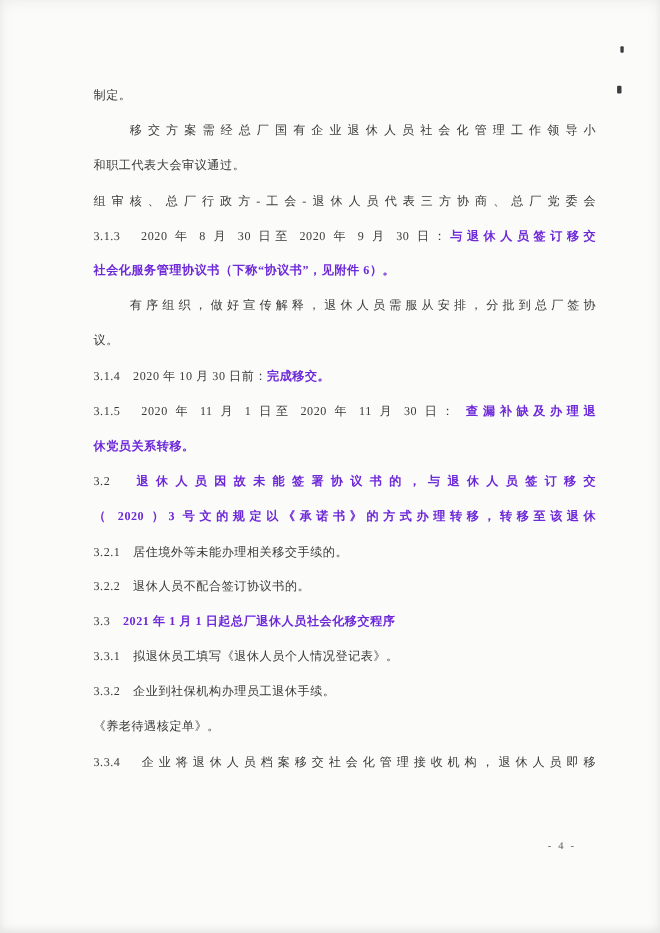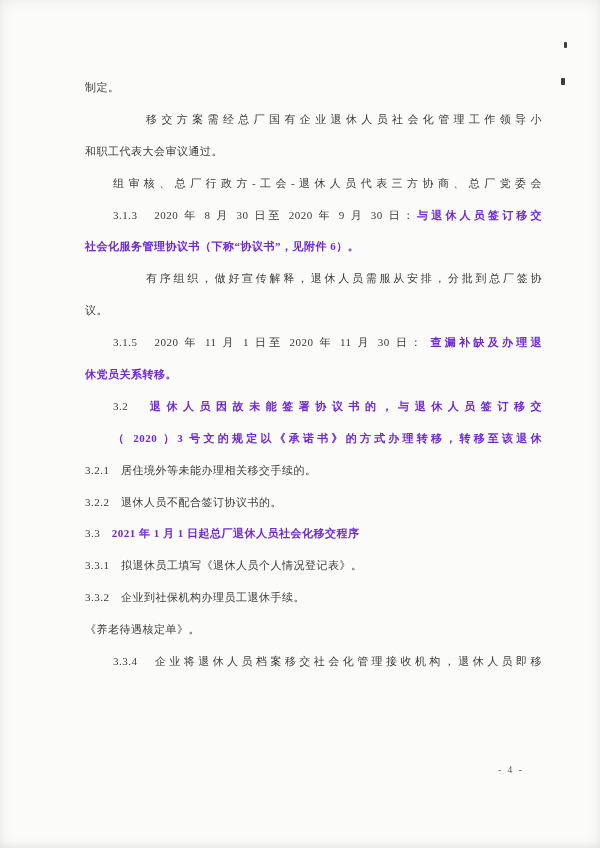--- a/index.html
+++ b/index.html
@@ -34,21 +34,20 @@
     line-height: 31.9px;
     font-size: 11px;
     letter-spacing: 0.5px;
     color: #3a3a3a;
     white-space: normal;
     overflow: visible;
   }
   .line.fill {
     text-align: justify;
     text-align-last: justify;
-    margin-left: 28px;
   }
   .line.indent {
     text-indent: 33px;
   }
   .run.b {
     font-weight: 700;
     color: #6d28d9;
   }
   .page-number {
     position: absolute;
@@ -71,20 +70,21 @@
 <div class="page">
   <div class="content" id="doc-body">
       <div class="line"><span class="run">制定。</span></div>
       <div class="line fill indent"><span class="run">移交方案需经总厂国有企业退休人员社会化管理工作领导小</span></div>
       <div class="line"><span class="run">和职工代表大会审议通过。</span></div>
       <div class="line fill"><span class="run">组审核、总厂行政方-工会-退休人员代表三方协商、总厂党委会</span></div>
       <div class="line fill"><span class="run">3.1.3　2020 年 8 月 30 日至 2020 年 9 月 30 日：</span><span class="run b">与退休人员签订移交</span></div>
       <div class="line"><span class="run b">社会化服务管理协议书（下称“协议书”，见附件 6）。</span></div>
       <div class="line fill indent"><span class="run">有序组织，做好宣传解释，退休人员需服从安排，分批到总厂签协</span></div>
       <div class="line"><span class="run">议。</span></div>
+      <div class="line"><span class="run">3.1.4　2020 年 10 月 30 日前：</span><span class="run b">完成移交。</span></div>
       <div class="line fill"><span class="run">3.1.5　2020 年 11 月 1 日至 2020 年 11 月 30 日：</span><span class="run b"> 查漏补缺及办理退</span></div>
       <div class="line"><span class="run b">休党员关系转移。</span></div>
       <div class="line fill"><span class="run">3.2　</span><span class="run b">退休人员因故未能签署协议书的，与退休人员签订移交</span></div>
       <div class="line fill"><span class="run b">（ 2020 ）3 号文的规定以《承诺书》的方式办理转移，转移至该退休</span></div>
       <div class="line"><span class="run">3.2.1　居住境外等未能办理相关移交手续的。</span></div>
       <div class="line"><span class="run">3.2.2　退休人员不配合签订协议书的。</span></div>
       <div class="line"><span class="run">3.3　</span><span class="run b">2021 年 1 月 1 日起总厂退休人员社会化移交程序</span></div>
       <div class="line"><span class="run">3.3.1　拟退休员工填写《退休人员个人情况登记表》。</span></div>
       <div class="line"><span class="run">3.3.2　企业到社保机构办理员工退休手续。</span></div>
       <div class="line"><span class="run">《养老待遇核定单》。</span></div>

